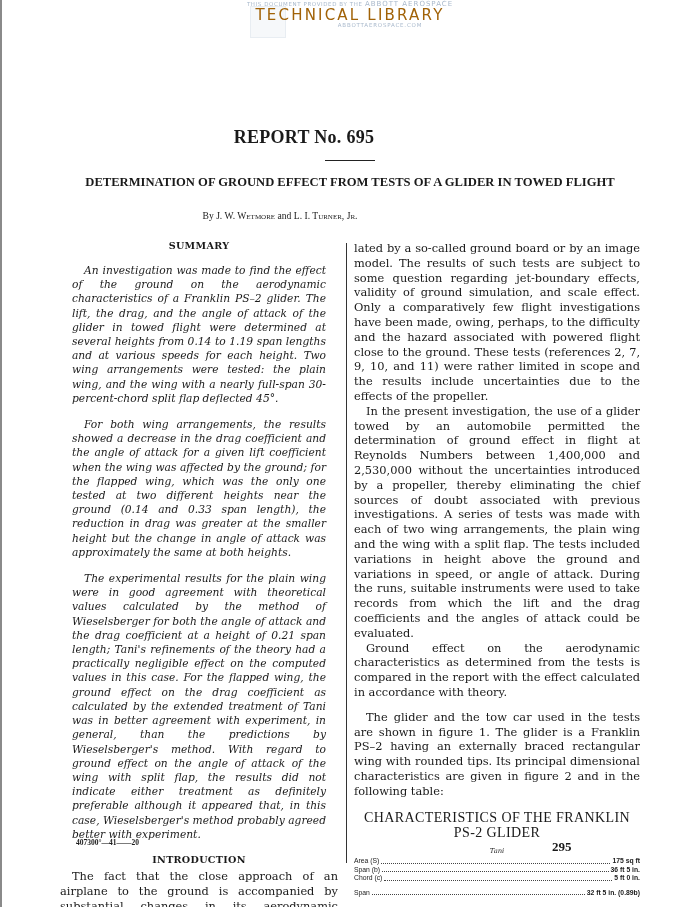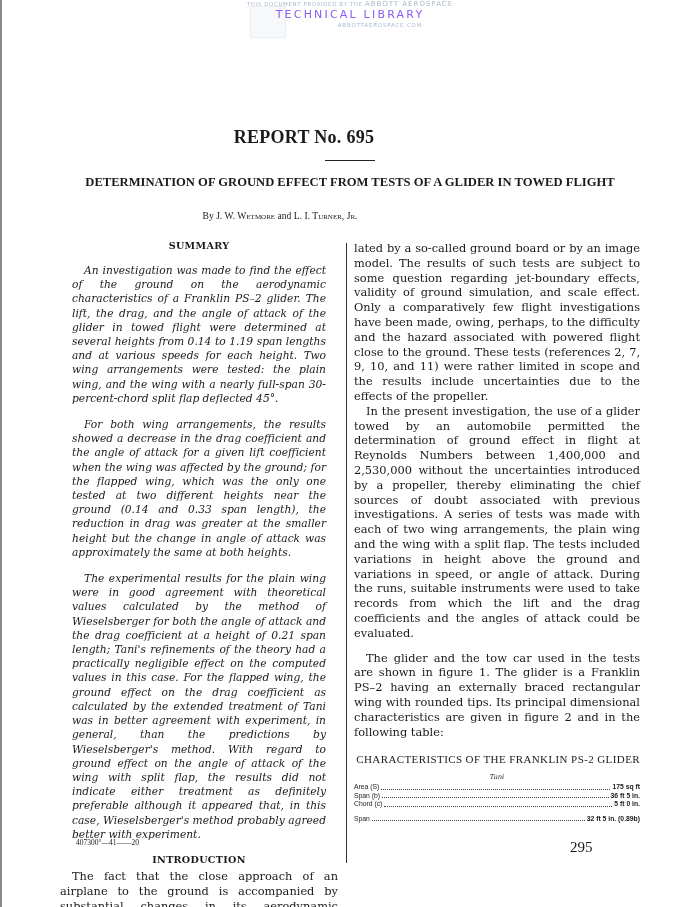--- a/index.html
+++ b/index.html
@@ -4,50 +4,50 @@
   <style>
     html, body { margin: 0; padding: 0; }
     body {
       width: 700px; height: 907px; background: #ffffff; position: relative; overflow: hidden;
       font-family: "DejaVu Serif", "Liberation Serif", serif; color: #1a1a1a;
     }
     .page-edge { position: absolute; left: 0; top: 0; width: 2px; height: 907px; background: #8a8a8a; }
     .watermark { position: absolute; top: 1px; left: 0; width: 700px; text-align: center; color: #a9b9cc; font-family: "DejaVu Sans", sans-serif; }
     .wm-line1 { font-size: 5.5px; letter-spacing: 0.6px; line-height: 7px; }
     .wm-line1 .abbott { font-size: 7px; letter-spacing: 1px; }
-    .wm-line2 { font-size: 11px; letter-spacing: 2.2px; line-height: 14px; color: #8b5cf6; }
+    .wm-line2 { font-size: 15px; letter-spacing: 2.2px; line-height: 14px; color: #a16207; }
     .wm-line3 { font-size: 5.5px; letter-spacing: 0.8px; line-height: 7px; margin-left: 60px; }
     .wm-logo { position: absolute; left: 250px; top: 6px; width: 34px; height: 30px; border: 1px solid #e3e9f0; background: #f4f7fa; opacity: 0.8; }
 
     .report-no { position: absolute; top: 127px; left: 0; width: 608px; text-align: center; font-weight: bold; font-size: 18px; font-family: "Liberation Serif", serif; letter-spacing: 0.3px; }
     .title-rule { position: absolute; top: 160px; left: 325px; width: 50px; height: 1px; background: #222; }
     .title { position: absolute; top: 175px; left: 60px; width: 580px; text-align: center; font-weight: bold; font-size: 12.6px; line-height: 14px; font-family: "Liberation Serif", serif; }
     .byline { position: absolute; top: 210px; left: 0; width: 560px; text-align: center; font-size: 9.6px; font-family: "Liberation Serif", serif; }
     .byline .sc { font-variant: small-caps; }
 
     .col { position: absolute; font-size: 11.4px; line-height: 14.8px; text-align: justify; }
     .col-left { left: 60px; top: 240px; width: 278px; }
     .col-right { left: 354px; top: 241px; width: 286px; }
     .col-divider { position: absolute; left: 346px; top: 243px; width: 1px; height: 620px; background: #333; }
     .section-head { text-align: center; font-weight: bold; font-size: 9.6px; letter-spacing: 0.3px; margin: 0 0 3px 0; line-height: 12px; }
     .summary p { margin: 12px; font-style: italic; text-indent: 12px; font-size: 10.7px; line-height: 14.2px; }
     .intro { margin-top: 8px; }
     .col p.body { margin: 0; text-indent: 12px; }
     .col p.body.noindent { text-indent: 0; }
     .apparatus { margin-top: 10px; }
-    .table-title { margin: 13px 0 6px 0; font-size: 11px; letter-spacing: 0.4px; font-family: "Liberation Serif", serif; text-align: right; }
+    .table-title { margin: 13px 0 6px 0; font-size: 14px; letter-spacing: 0.4px; font-family: "Liberation Serif", serif; text-align: center; }
     .table-group { text-align: center; font-style: italic; font-size: 6.8px; line-height: 9px; margin: 3px 0 1px 0; }
     .trow { display: flex; font-size: 6.8px; line-height: 8.6px; font-family: "Liberation Sans", sans-serif; }
     .trow .lbl { white-space: nowrap; }
     .trow .dots { flex: 1; border-bottom: 1px dotted #444; margin: 0 2px 2px 2px; }
     .trow .val { white-space: nowrap; font-weight: bold; }
     .group-gap { height: 6px; }
 
-    .footer-code { position: absolute; left: 76px; top: 838px; font-size: 7.5px; font-family: "Liberation Serif", serif; font-weight: normal; }
-    .page-number { position: absolute; left: 570px; top: 839px; font-size: 15px; font-family: "Liberation Serif", serif; font-weight: normal; }
+    .footer-code { position: absolute; left: 76px; top: 838px; font-size: 7.5px; font-family: "Liberation Serif", serif; font-weight: bold; }
+    .page-number { position: absolute; left: 552px; top: 839px; font-size: 13px; font-family: "Liberation Serif", serif; font-weight: bold; }
   </style>
 </head>
 <body>
 
 <div class="page-edge"></div>
 
 <div class="wm-logo"></div>
 <div class="watermark">
   <div class="wm-line1">
     <span>THIS DOCUMENT PROVIDED BY THE</span>
@@ -78,20 +78,21 @@
     <div class="section-head">INTRODUCTION</div>
     <p class="body">The fact that the close approach of an airplane to the ground is accompanied by substantial changes in its aerodynamic characteristics has been known for some time; and a considerable amount of research, both theoretical and experimental, has been directed toward the explanation and evaluation of these effects, which may be of importance in take-off and landing. Most of the experimental work has been conducted on small-scale models in wind tunnels (references 1 to 8), where the presence of the ground was usually simu-</p>
   </div>
 </div>
 
 <div class="col-divider"></div>
 
 <div class="col col-right">
   <p class="body noindent">lated by a so-called ground board or by an image model. The results of such tests are subject to some question regarding jet-boundary effects, validity of ground simulation, and scale effect. Only a comparatively few flight investigations have been made, owing, perhaps, to the difficulty and the hazard associated with powered flight close to the ground. These tests (references 2, 7, 9, 10, and 11) were rather limited in scope and the results include uncertainties due to the effects of the propeller.</p>
   <p class="body">In the present investigation, the use of a glider towed by an automobile permitted the determination of ground effect in flight at Reynolds Numbers between 1,400,000 and 2,530,000 without the uncertainties introduced by a propeller, thereby eliminating the chief sources of doubt associated with previous investigations. A series of tests was made with each of two wing arrangements, the plain wing and the wing with a split flap. The tests included variations in height above the ground and variations in speed, or angle of attack. During the runs, suitable instruments were used to take records from which the lift and the drag coefficients and the angles of attack could be evaluated.</p>
+  <p class="body">Ground effect on the aerodynamic characteristics as determined from the tests is compared in the report with the effect calculated in accordance with theory.</p>
 
   <div class="apparatus">
     <p class="body">The glider and the tow car used in the tests are shown in figure 1. The glider is a Franklin PS–2 having an externally braced rectangular wing with rounded tips. Its principal dimensional characteristics are given in figure 2 and in the following table:</p>
   </div>
 
   <div class="table-title">CHARACTERISTICS OF THE FRANKLIN PS-2 GLIDER</div>
 
   <div>
     <div class="table-group">Tani</div>
     <div class="trow">

